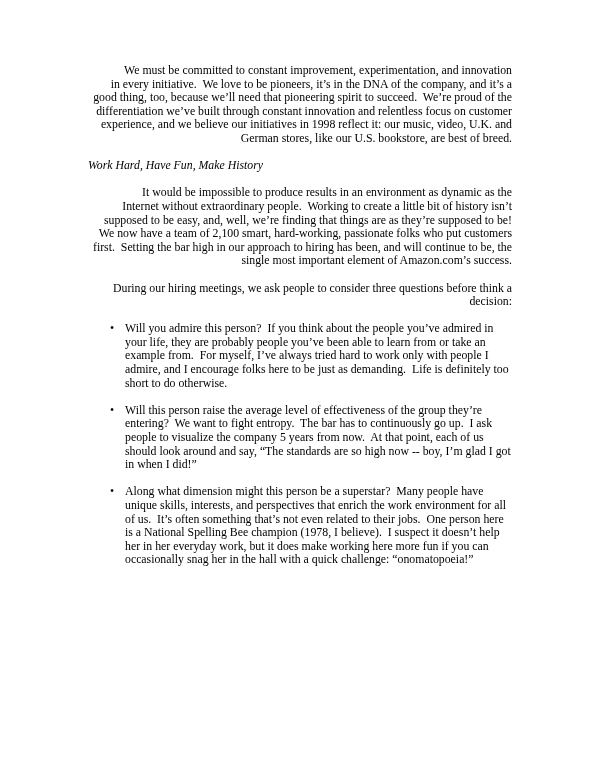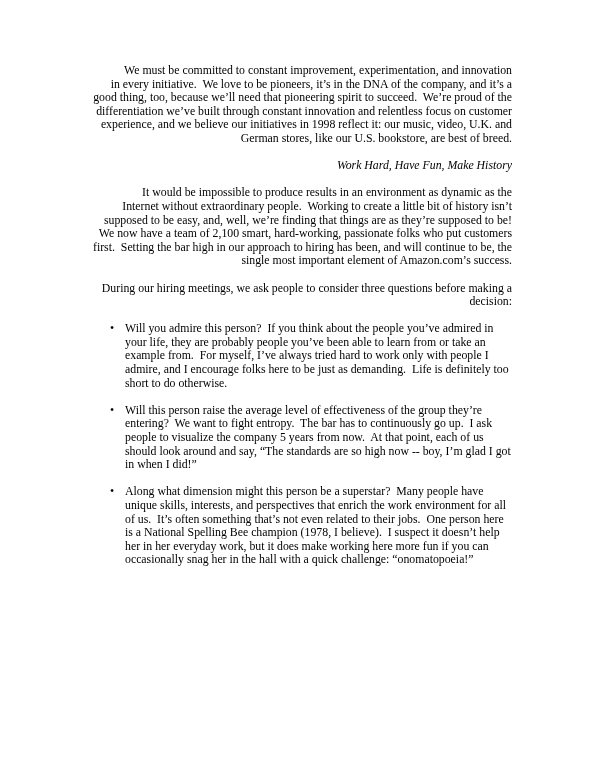--- a/index.html
+++ b/index.html
@@ -24,21 +24,20 @@
     margin: 0 0 13.6px 0;
     white-space: pre-wrap;
     text-align: right;
   }
   .indent-first { text-indent: 35px; }
   .indent-small { text-indent: 13px; }
   .heading-italic {
     font-style: italic;
     margin: 0 0 13.6px 0;
     white-space: pre-wrap;
-    text-align: right;
   }
   .bullet-list {
     margin: 0;
     padding: 0;
   }
   .bullet-item {
     position: relative;
     padding-left: 37px;
     margin: 0 0 13.6px 0;
     white-space: pre-wrap;
@@ -54,21 +53,21 @@
 <body>
 
 <div class="page">
 
   <p class="para indent-first"><span>We must be committed to constant improvement, experimentation, and innovation in every initiative.  We love to be pioneers, it’s in the DNA of the company, and it’s a good thing, too, because we’ll need that pioneering spirit to succeed.  We’re proud of the differentiation we’ve built through constant innovation and relentless focus on customer experience, and we believe our initiatives in 1998 reflect it: our music, video, U.K. and German stores, like our U.S. bookstore, are best of breed.</span></p>
 
   <p class="heading-italic"><span>Work Hard, Have Fun, Make History</span></p>
 
   <p class="para indent-first"><span>It would be impossible to produce results in an environment as dynamic as the Internet without extraordinary people.  Working to create a little bit of history isn’t supposed to be easy, and, well, we’re finding that things are as they’re supposed to be!  We now have a team of 2,100 smart, hard-working, passionate folks who put customers first.  Setting the bar high in our approach to hiring has been, and will continue to be, the single most important element of Amazon.com’s success.</span></p>
 
-  <p class="para indent-small"><span>During our hiring meetings, we ask people to consider three questions before making a decision:</span></p>
+  <p class="para indent-small"><span>During our hiring meetings, we ask people to consider three questions before think a decision:</span></p>
 
   <div class="bullet-list">
 
     <div class="bullet-item"><span class="bullet-marker">•</span><span class="lead">Will you admire this person?</span><span>  If you think about the people you’ve admired in your life, they are probably people you’ve been able to learn from or take an example from.  For myself, I’ve always tried hard to work only with people I admire, and I encourage folks here to be just as demanding.  Life is definitely too short to do otherwise.</span></div>
 
     <div class="bullet-item"><span class="bullet-marker">•</span><span class="lead">Will this person raise the average level of effectiveness of the group they’re entering?</span><span>  We want to fight entropy.  The bar has to continuously go up.  I ask people to visualize the company 5 years from now.  At that point, each of us should look around and say, “The standards are so high now -- boy, I’m glad I got in when I did!”</span></div>
 
     <div class="bullet-item"><span class="bullet-marker">•</span><span class="lead">Along what dimension might this person be a superstar?</span><span>  Many people have unique skills, interests, and perspectives that enrich the work environment for all of us.  It’s often something that’s not even related to their jobs.  One person here is a National Spelling Bee champion (1978, I believe).  I suspect it doesn’t help her in her everyday work, but it does make working here more fun if you can occasionally snag her in the hall with a quick challenge: “onomatopoeia!”</span></div>
 
   </div>

